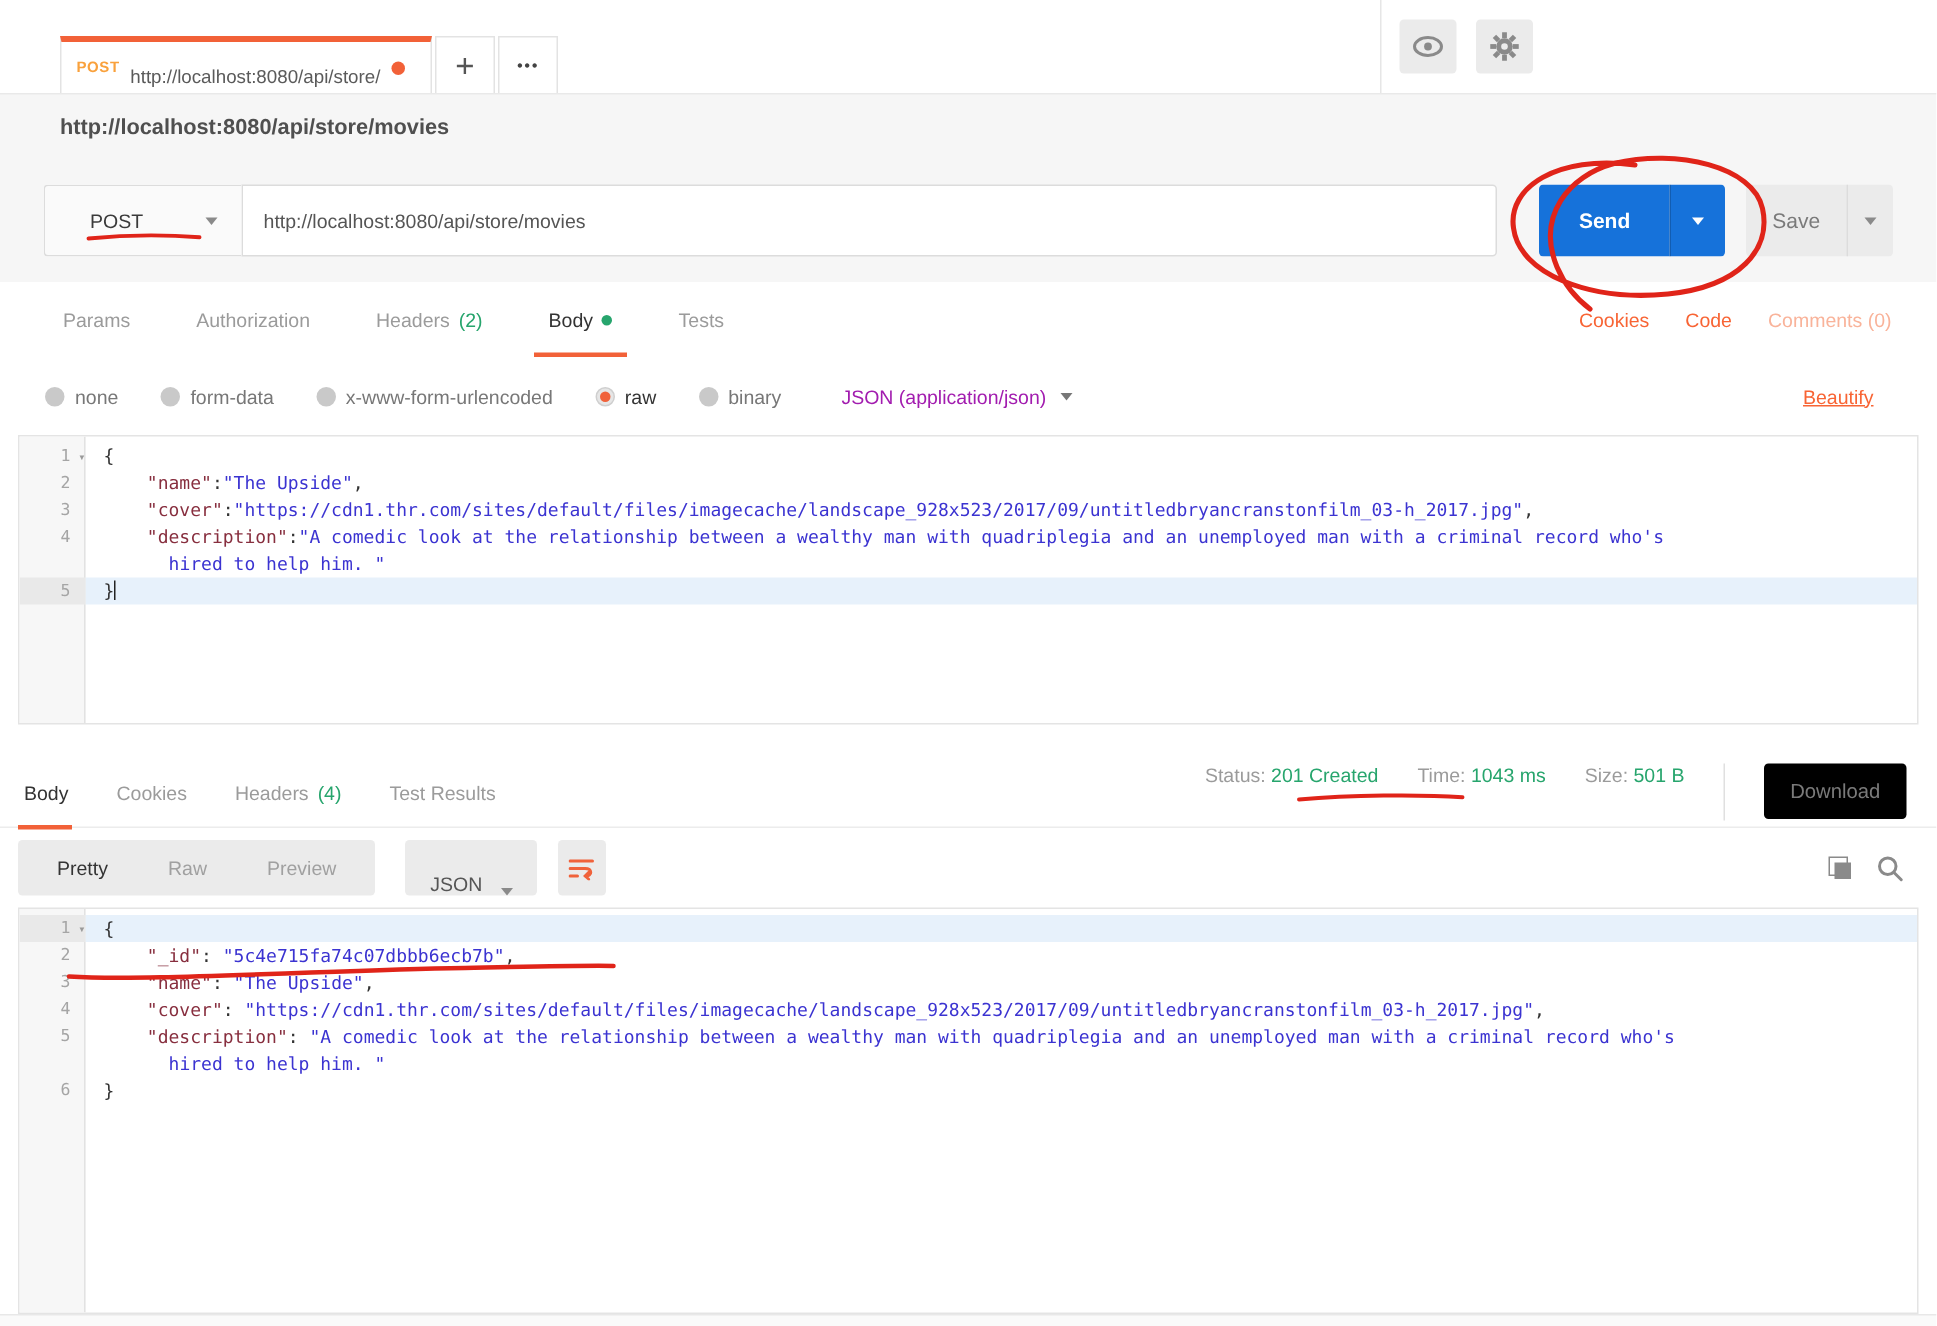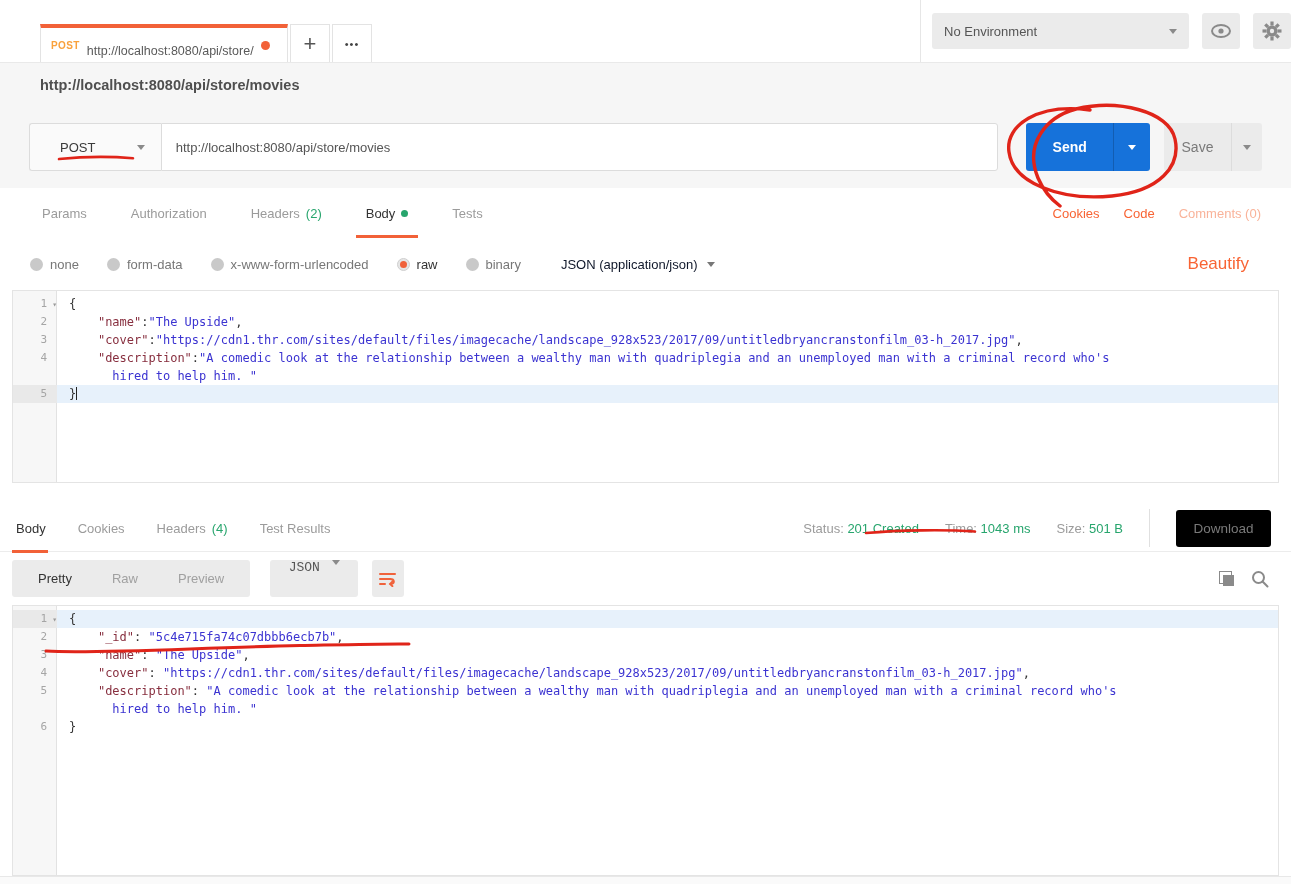--- a/index.html
+++ b/index.html
@@ -68,23 +68,23 @@
   
   .bodytype-row { height:52px; background:#fff; display:flex; align-items:center; padding:0 30px; flex-shrink:0; }
   .radio-opt { display:flex; align-items:center; gap:7px; margin-right:28px; cursor:pointer; }
   .radio-circle { width:13px; height:13px; border-radius:50%; background:#c9c9c9; position:relative; }
   .radio-opt.selected .radio-circle { background:#e6e6e6; border:1px solid #cfcfcf; }
   .radio-opt.selected .radio-circle::after { content:""; position:absolute; left:2px; top:2px; width:7px; height:7px;
     border-radius:50%; background:#f0623b; }
   .radio-label { font-size:13px; color:#777; }
   .radio-opt.selected .radio-label { color:#333; }
   .json-type { display:flex; align-items:center; gap:10px; margin-left:12px; cursor:pointer; }
-  .json-type .jlabel { font-size:13px; color:#0f172a; }
+  .json-type .jlabel { font-size:13px; color:#a21caf; }
   .json-type .caret { border-top-color:#777; }
-  .beautify { margin-left:auto; font-size:17px; color:#f86434; padding-right:12px; cursor:pointer; }
+  .beautify { margin-left:auto; font-size:13px; color:#f86434; padding-right:12px; cursor:pointer;text-decoration:underline; }
 
   
   .editor { position:relative; margin:0 12px; border:1px solid #e4e4e4; background:#fff; overflow:hidden;
     font-family:"DejaVu Sans Mono", monospace; font-size:12px; flex-shrink:0; }
   .editor .gutter-bg { position:absolute; left:0; top:0; bottom:0; width:44px; background:#f7f7f7;
     border-right:1px solid #e2e2e2; }
   .editor .code-lines { position:relative; padding-top:4px; }
   .code-row { display:flex; line-height:18px; }
   .gutter-cell { width:44px; flex-shrink:0; text-align:right; padding-right:10px; color:#a5a5a5;
     font-size:11px; position:relative; }
@@ -101,34 +101,34 @@
   .editor-gap { height:22px; background:#fff; flex-shrink:0; }
 
   
   .resp-header { height:47px; background:#fff; border-bottom:1px solid #ececec; display:flex; align-items:center;
     padding:0 12px; flex-shrink:0; }
   .resp-tab { position:relative; height:47px; display:flex; align-items:center; gap:6px; padding:0 16px;
     font-size:13px; color:#9b9b9b; cursor:pointer; }
   .resp-tab:first-child { padding-left:4px; }
   .resp-tab.active { color:#333; }
   .resp-tab.active::after { content:""; position:absolute; left:0px; right:14px; bottom:-1px; height:3px; background:#f26138; }
-  .resp-meta { margin-left:auto; display:flex; align-items:center; gap:26px; font-size:13px; }
+  .resp-meta { margin-left:auto; display:flex; gap:26px; font-size:13px; }
   .meta-label { color:#9b9b9b; }
   .meta-value { color:#27a56d; }
   .meta-divider { width:1px; height:38px; background:#e0e0e0; }
   .download-btn { width:95px; height:37px; background:#000000; border-radius:3px; color:#7a7a7a; font-size:13.5px;
     display:flex; align-items:center; justify-content:center; margin-right:8px; cursor:pointer; }
 
   
   .resp-toolbar { height:53px; background:#fff; display:flex; align-items:center; padding:0 12px; flex-shrink:0; }
   .segmented { background:#ebebeb; border-radius:3px; height:37px; display:flex; align-items:center; padding:0 6px; }
   .seg-opt { padding:0 20px; font-size:13px; color:#a0a0a0; cursor:pointer; }
   .seg-opt.active { color:#333; }
   .fmt-select { margin-left:20px; background:#ebebeb; border-radius:3px; height:37px; width:88px;
-    display:flex; align-items:flex-start; justify-content:center; gap:12px; font-size:13px; color:#555; cursor:pointer;font-family:Liberation Mono, monospace; }
+    display:flex; align-items:flex-end; justify-content:center; gap:12px; font-size:13px; color:#555; cursor:pointer; }
   .wrap-btn { margin-left:14px; background:#ebebeb; border-radius:3px; height:37px; width:32px;
     display:flex; align-items:center; justify-content:center; cursor:pointer; }
   .resp-toolbar-right { margin-left:auto; display:flex; align-items:center; gap:16px; padding-right:10px; }
   .copy-icon { position:relative; width:16px; height:16px; cursor:pointer; }
   .copy-icon::before { content:""; position:absolute; left:0; top:0; width:11px; height:11px; border:1.5px solid #8a8a8a; background:#fff; }
   .copy-icon::after { content:""; position:absolute; left:4px; top:4px; width:11px; height:11px; background:#8a8a8a; }
 
   .bottom-strip { height:8px; background:#fafafa; border-top:1px solid #e8e8e8; margin-top:auto; flex-shrink:0; }
 
   
@@ -142,24 +142,20 @@
   <div class="tabstrip">
     <div class="req-tab">
       <span class="method">POST</span>
       <span class="tab-url">http://localhost:8080/api/store/</span>
       <span class="unsaved-dot"></span>
     </div>
     <div class="mini-tab plus">+</div>
     <div class="mini-tab more">•••</div>
     <div class="strip-divider"></div>
     <div class="env-area">
-      <div class="env-select">
-        <span class="env-label">No Environment</span>
-        <span class="caret"></span>
-      </div>
       <div class="icon-btn">
         <svg width="20" height="14" viewBox="0 0 20 14">
           <ellipse cx="10" cy="7" rx="9" ry="6" fill="none" stroke="#8a8a8a" stroke-width="2"></ellipse>
           <circle cx="10" cy="7" r="2.6" fill="#8a8a8a"></circle>
         </svg>
       </div>
       <div class="icon-btn">
         <svg width="20" height="20" viewBox="0 0 20 20">
           <g fill="#8a8a8a">
             <circle cx="10" cy="10" r="5.5"></circle>

